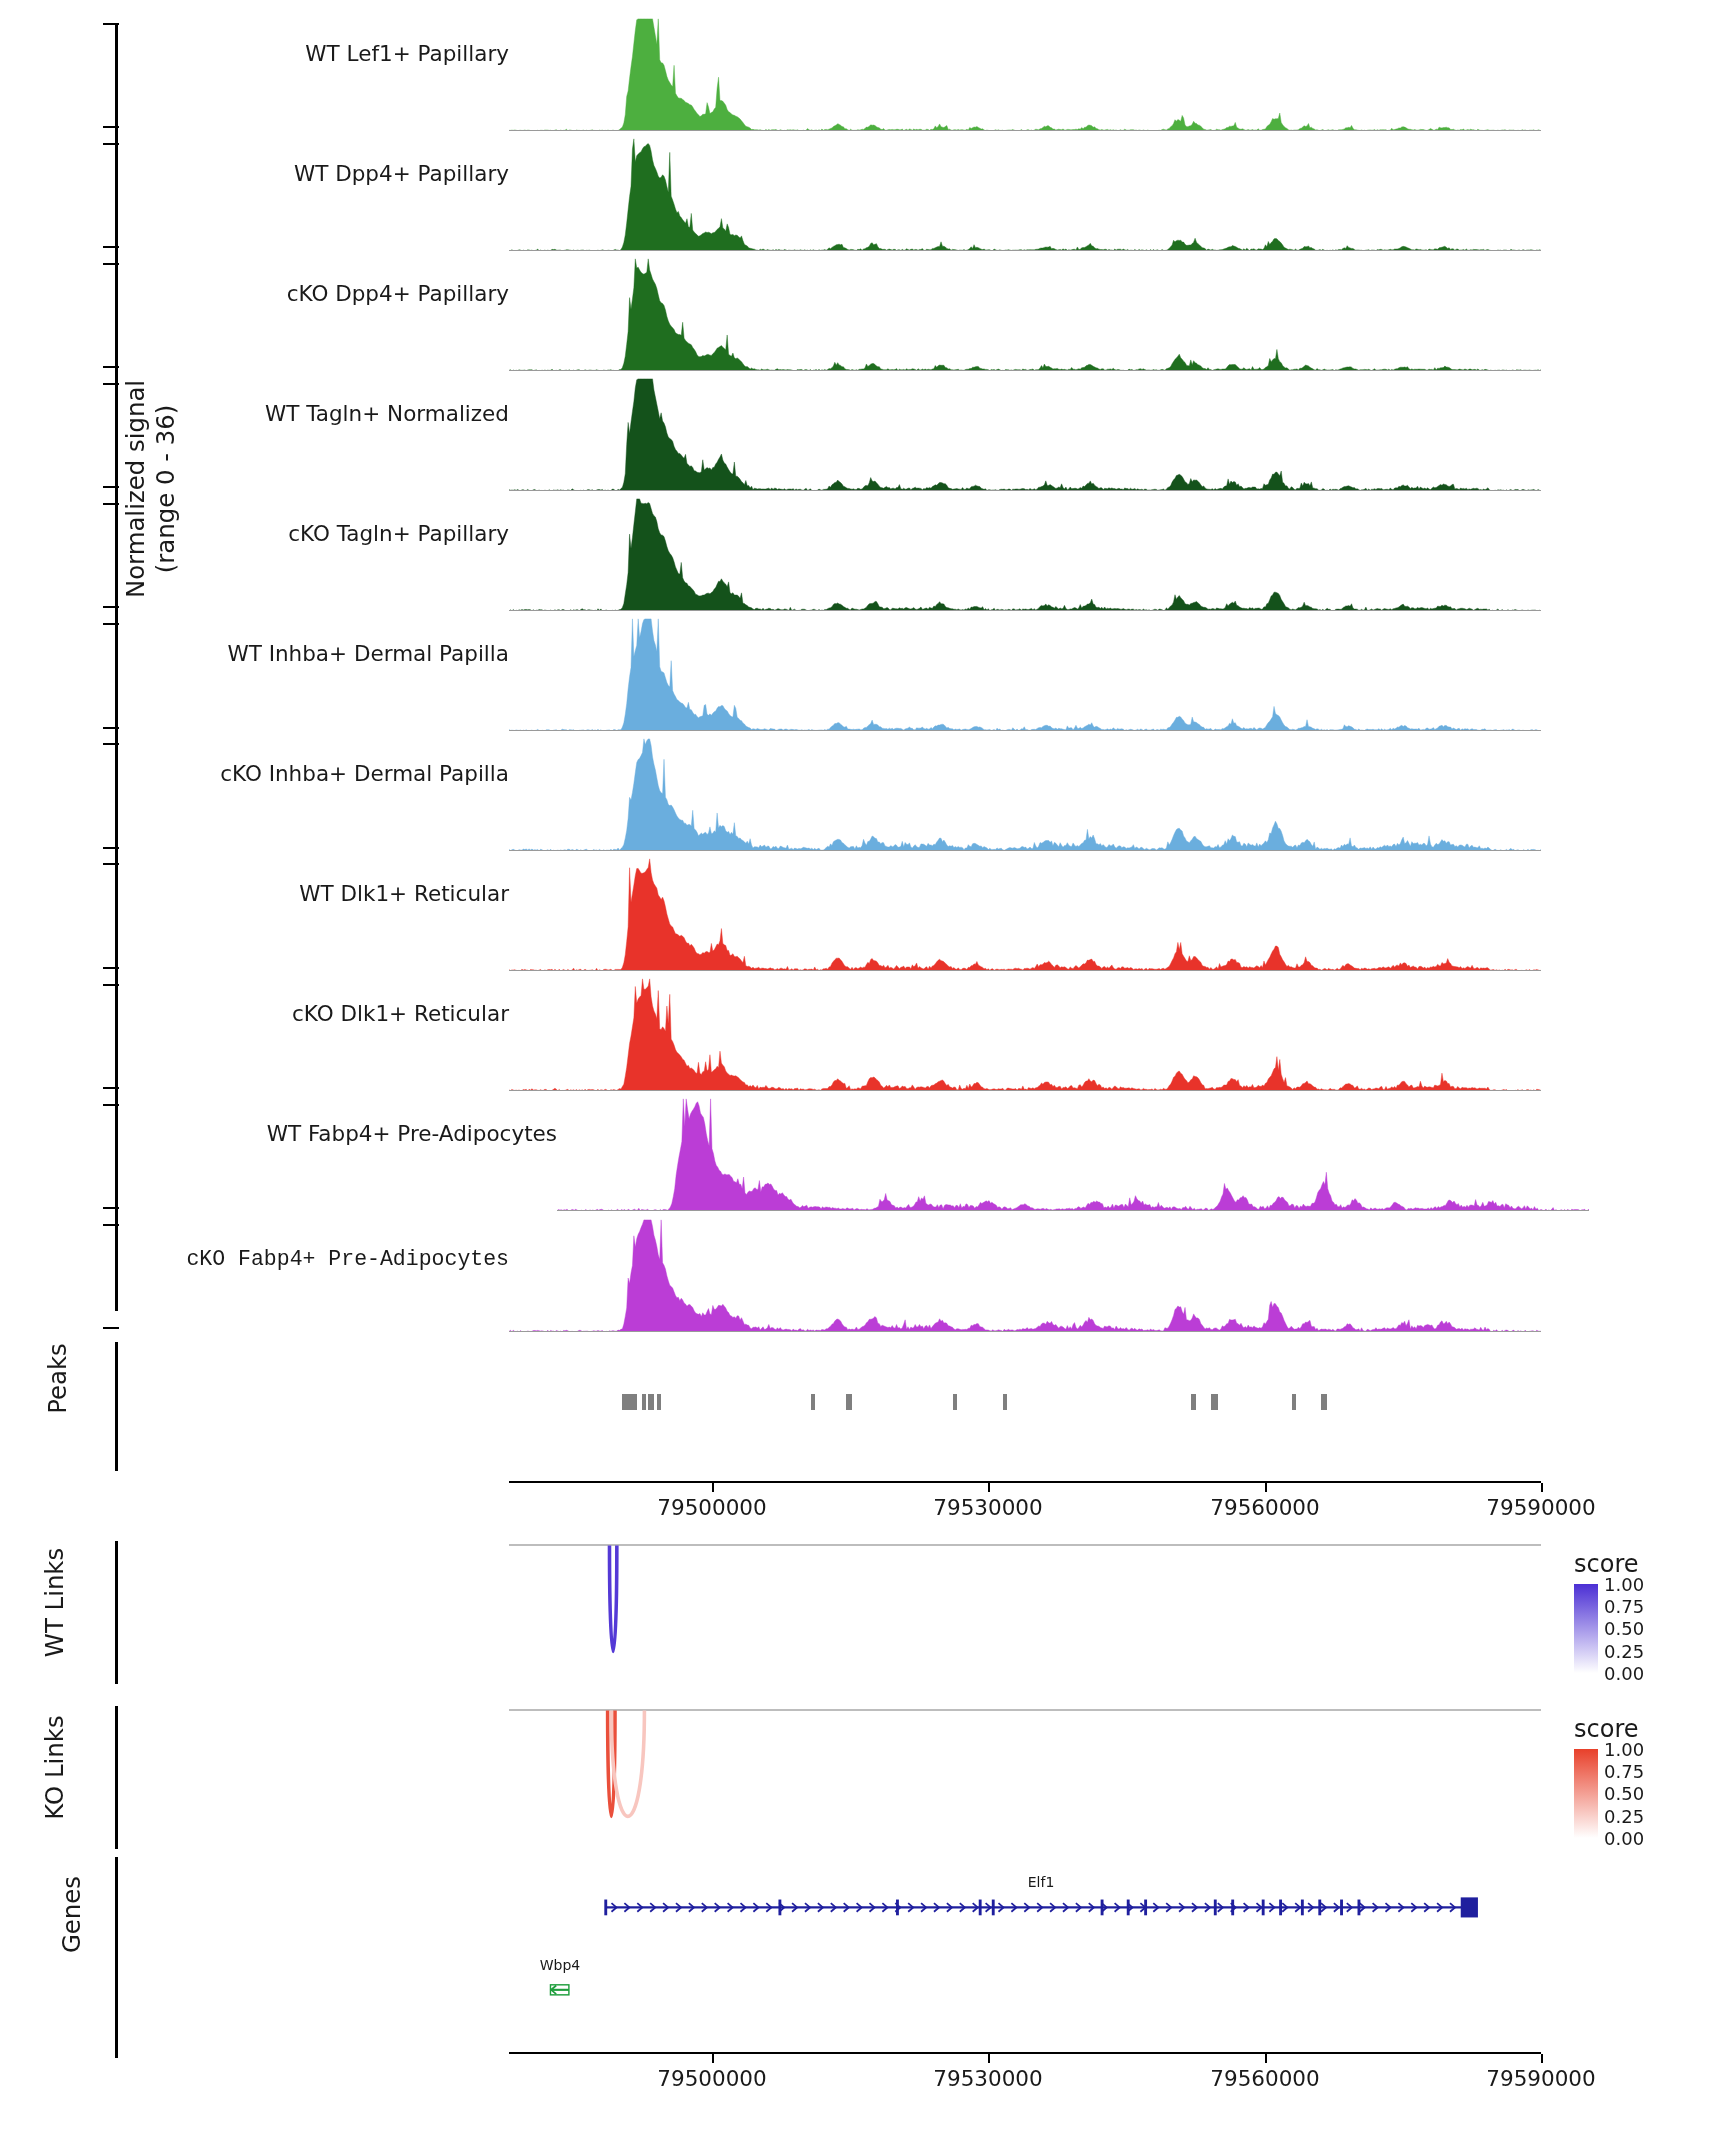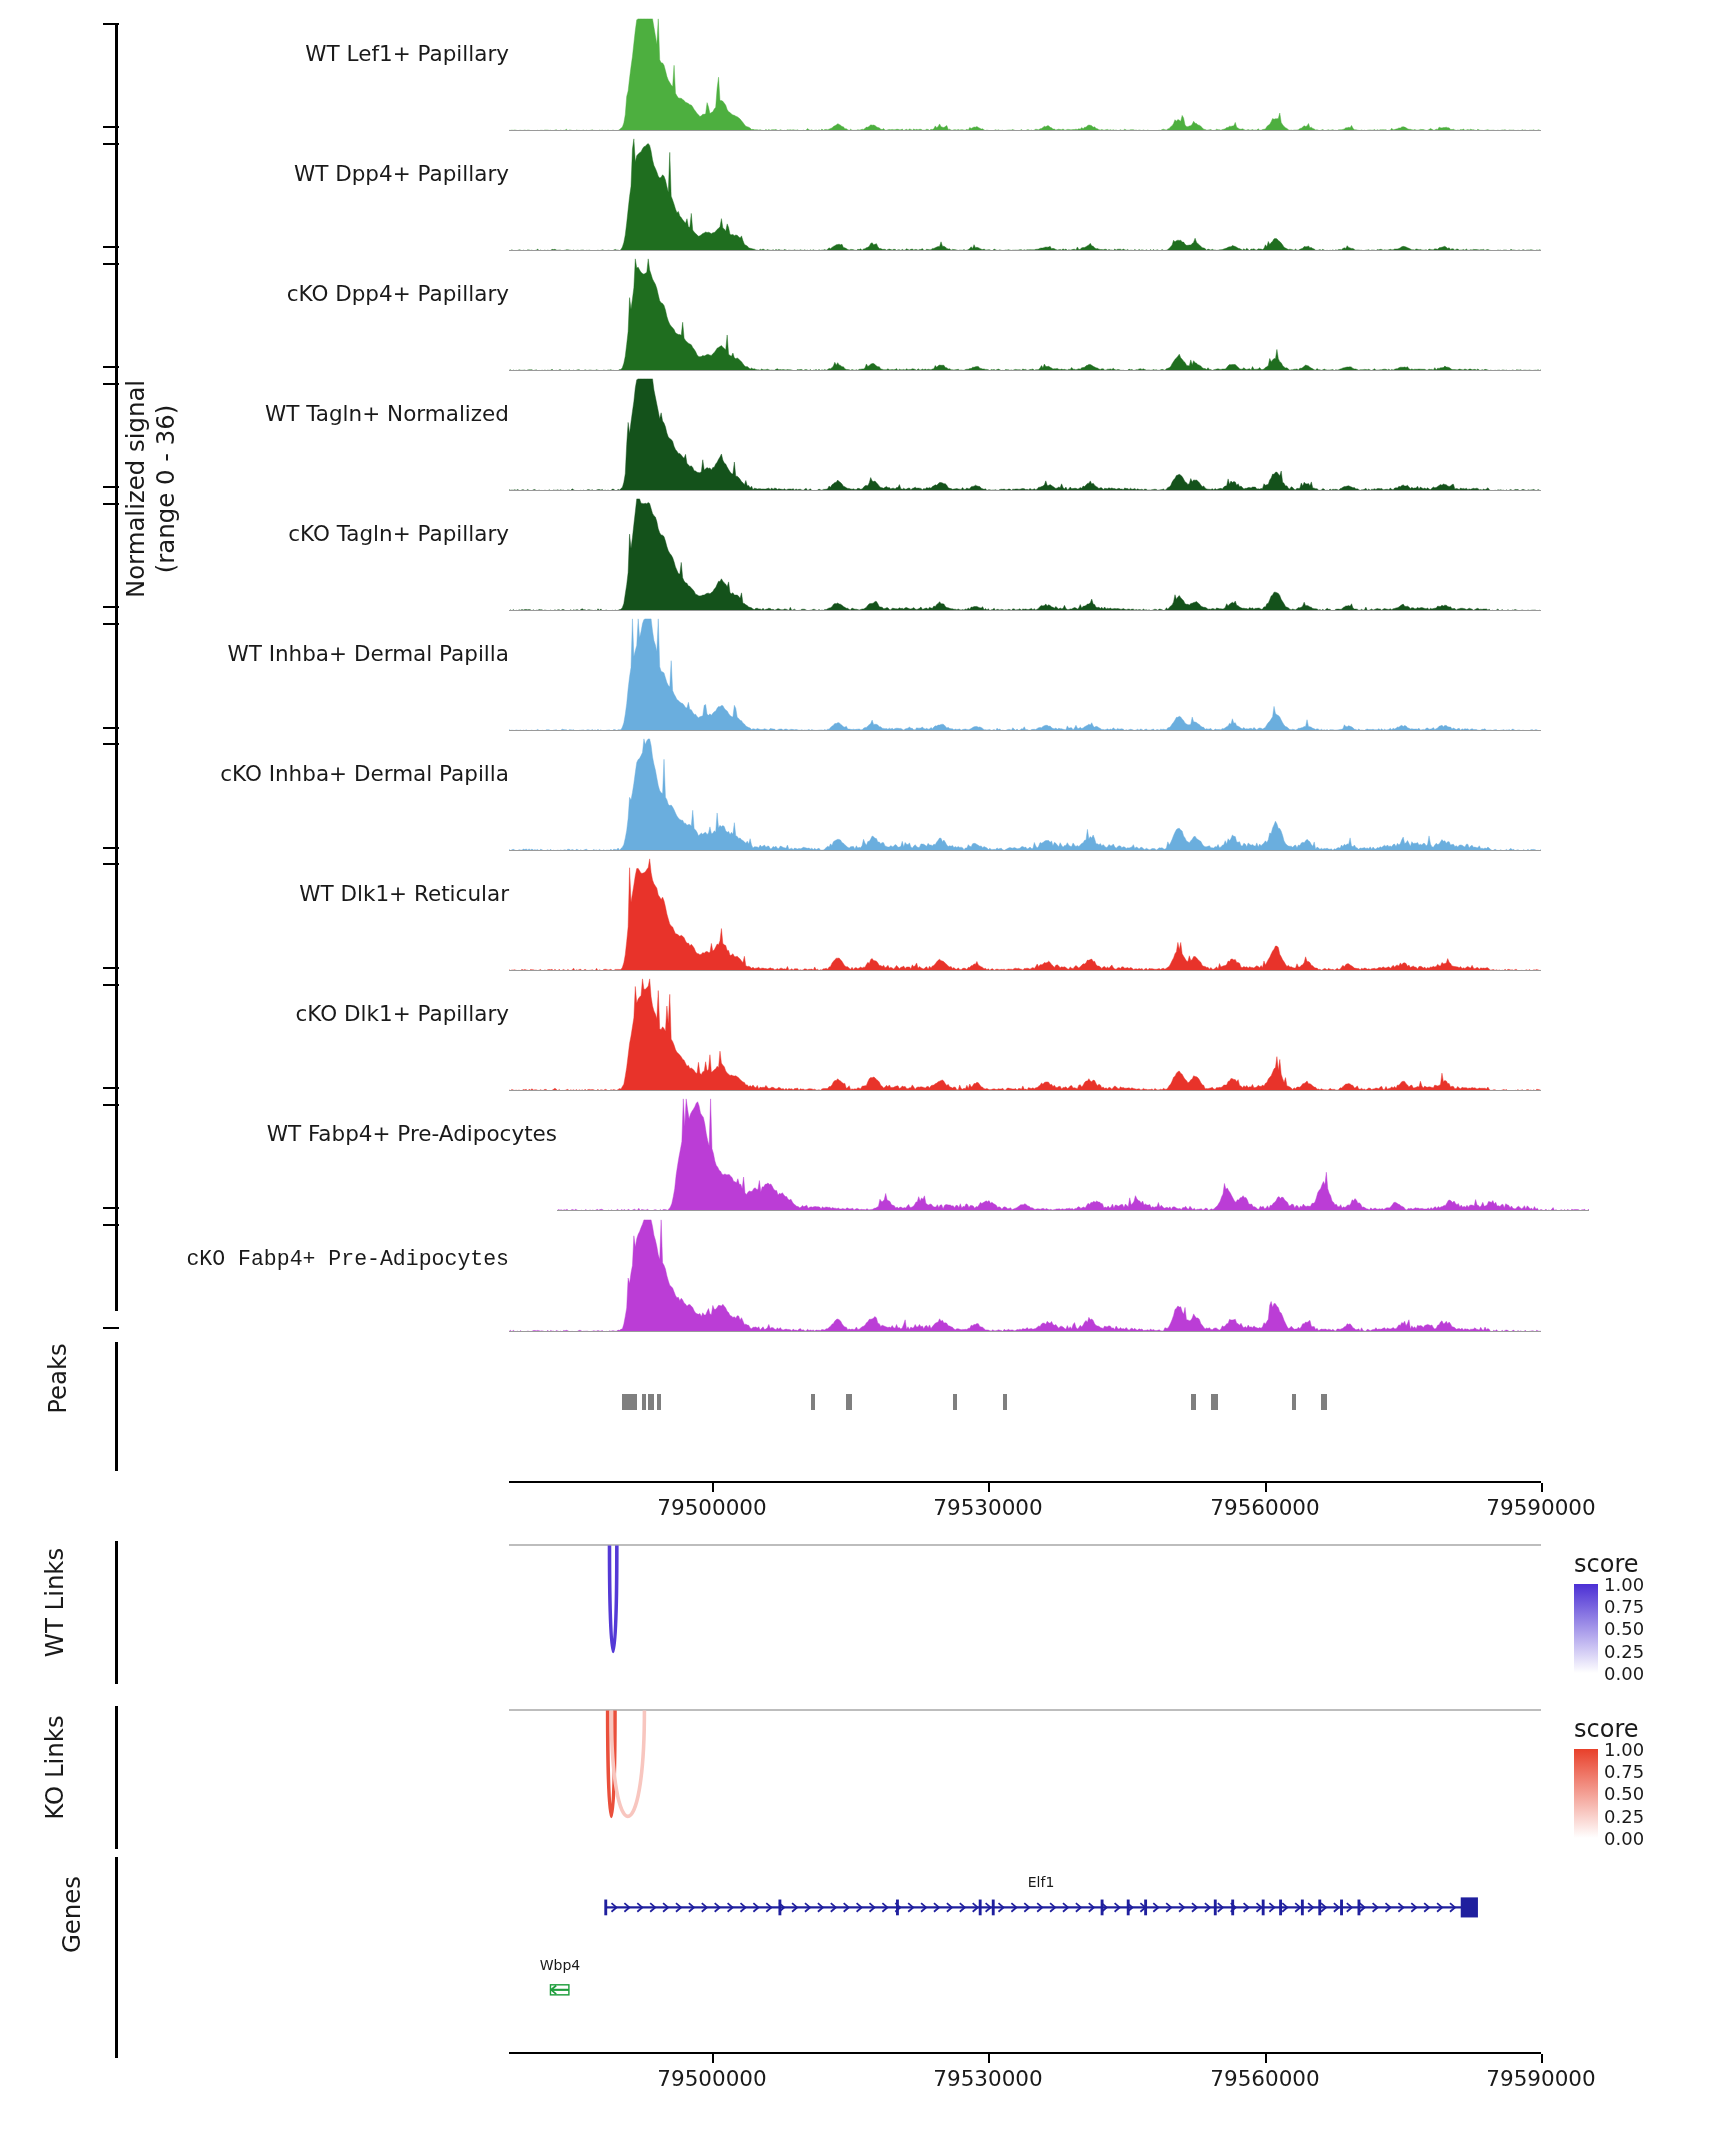--- a/index.html
+++ b/index.html
@@ -323,21 +323,21 @@
         <div class="track-row" style="top: 856px;">
           <div class="track-label" style="top: 26px;">WT Dlk1+ Reticular</div>
           <div class="track-plot">
             <svg class="track-svg" viewBox="0 0 1440 160" preserveAspectRatio="none">
               <path d="M0,160 L0.00,158.23 L2.00,159.35 L4.01,158.56 L6.01,158.53 L8.01,158.31 L10.01,159.07 L12.02,159.48 L14.02,159.11 L16.02,159.67 L18.03,157.72 L20.03,158.73 L22.03,157.89 L24.03,158.68 L26.04,158.83 L28.04,159.82 L30.04,158.02 L32.04,158.24 L34.05,158.42 L36.05,158.88 L38.05,158.89 L40.06,159.50 L42.06,158.76 L44.06,157.91 L46.06,159.79 L48.07,159.50 L50.07,158.55 L52.07,159.35 L54.08,158.09 L56.08,157.89 L58.08,158.21 L60.08,157.62 L62.09,159.73 L64.09,157.54 L66.09,159.43 L68.09,159.81 L70.10,157.50 L72.10,159.84 L74.10,158.93 L76.11,157.84 L78.11,158.93 L80.11,159.55 L82.11,157.79 L84.12,159.07 L86.12,159.64 L88.12,158.45 L90.13,156.05 L92.13,159.52 L94.13,158.22 L96.13,158.92 L98.14,157.82 L100.14,157.54 L102.14,159.96 L104.14,158.95 L106.15,157.53 L108.15,158.85 L110.15,159.29 L112.16,159.05 L114.16,158.80 L116.16,158.25 L118.16,159.25 L120.17,159.80 L122.17,156.26 L124.17,159.67 L126.18,158.28 L128.18,159.17 L130.18,159.53 L132.18,157.95 L134.19,157.52 L136.19,157.79 L138.19,158.60 L140.19,158.22 L142.20,157.61 L144.20,159.17 L146.20,159.15 L148.21,157.79 L150.21,157.80 L152.21,157.76 L154.21,157.89 L156.22,157.82 L158.22,154.90 L160.22,148.53 L162.23,137.29 L164.23,118.85 L166.23,98.37 L168.23,16.35 L170.24,64.19 L172.24,52.35 L174.24,40.21 L176.24,26.97 L178.25,17.54 L180.25,17.25 L182.25,20.60 L184.26,23.87 L186.26,24.10 L188.26,23.21 L190.26,21.99 L192.27,18.64 L194.27,15.84 L196.27,4.00 L198.28,22.82 L200.28,33.30 L202.28,38.77 L204.28,41.70 L206.29,44.76 L208.29,54.33 L210.29,57.12 L212.29,60.52 L214.30,57.23 L216.30,62.32 L218.30,70.61 L220.31,80.62 L222.31,87.76 L224.31,94.52 L226.31,97.38 L228.32,98.75 L230.32,103.72 L232.32,108.04 L234.33,108.61 L236.33,109.91 L238.33,111.75 L240.33,110.29 L242.34,111.64 L244.34,113.78 L246.34,118.19 L248.34,121.50 L250.35,121.10 L252.35,124.95 L254.35,122.90 L256.36,125.10 L258.36,128.13 L260.36,133.04 L262.36,135.80 L264.37,135.85 L266.37,137.30 L268.37,136.72 L270.38,134.37 L272.38,135.34 L274.38,133.28 L276.38,132.71 L278.39,134.14 L280.39,134.36 L282.39,121.66 L284.39,132.23 L286.40,130.47 L288.40,126.73 L290.40,122.54 L292.41,123.41 L294.41,117.95 L296.41,100.93 L298.41,121.86 L300.42,123.58 L302.42,124.45 L304.42,131.33 L306.43,131.44 L308.43,138.44 L310.43,137.82 L312.43,135.97 L314.44,139.85 L316.44,140.07 L318.44,139.48 L320.45,141.66 L322.45,143.17 L324.45,146.04 L326.45,148.21 L328.46,139.52 L330.46,152.57 L332.46,153.89 L334.46,153.40 L336.47,154.41 L338.47,156.08 L340.47,154.79 L342.48,156.54 L344.48,156.06 L346.48,155.78 L348.48,154.62 L350.49,156.88 L352.49,156.05 L354.49,155.94 L356.50,156.59 L358.50,156.60 L360.50,157.17 L362.50,156.47 L364.51,155.48 L366.51,156.63 L368.51,156.52 L370.51,158.09 L372.52,157.82 L374.52,156.57 L376.52,157.95 L378.53,156.26 L380.53,156.03 L382.53,157.36 L384.53,157.02 L386.54,157.54 L388.54,153.64 L390.54,158.46 L392.55,158.10 L394.55,156.77 L396.55,158.53 L398.55,156.86 L400.56,157.00 L402.56,156.96 L404.56,158.84 L406.56,158.33 L408.57,158.83 L410.57,158.38 L412.57,156.96 L414.58,157.22 L416.58,158.43 L418.58,157.56 L420.58,157.65 L422.59,157.36 L424.59,158.67 L426.59,154.38 L428.60,158.34 L430.60,157.58 L432.60,159.31 L434.60,158.11 L436.61,158.47 L438.61,156.97 L440.61,157.01 L442.61,156.14 L444.62,157.45 L446.62,154.57 L448.62,153.59 L450.63,149.08 L452.63,146.54 L454.63,144.28 L456.63,142.31 L458.64,142.09 L460.64,142.01 L462.64,144.45 L464.65,146.42 L466.65,149.95 L468.65,153.00 L470.65,154.05 L472.66,153.98 L474.66,156.06 L476.66,157.67 L478.66,154.78 L480.67,157.76 L482.67,155.48 L484.67,155.53 L486.68,156.90 L488.68,155.74 L490.68,154.47 L492.68,155.93 L494.69,154.67 L496.69,154.75 L498.69,151.00 L500.70,147.97 L502.70,149.48 L504.70,144.02 L506.70,142.55 L508.71,145.47 L510.71,145.62 L512.71,146.37 L514.71,148.89 L516.72,152.43 L518.72,152.47 L520.72,153.70 L522.73,151.86 L524.73,155.33 L526.73,154.52 L528.73,152.07 L530.74,156.02 L532.74,154.80 L534.74,155.72 L536.75,157.09 L538.75,155.15 L540.75,152.20 L542.75,154.43 L544.76,156.93 L546.76,154.87 L548.76,154.28 L550.76,153.18 L552.77,156.52 L554.77,154.31 L556.77,154.56 L558.78,154.27 L560.78,157.04 L562.78,151.43 L564.78,154.26 L566.79,152.26 L568.79,148.83 L570.79,156.09 L572.80,153.87 L574.80,155.45 L576.80,156.44 L578.80,157.28 L580.81,155.11 L582.81,154.02 L584.81,157.49 L586.82,153.28 L588.82,155.99 L590.82,152.92 L592.82,152.46 L594.83,149.75 L596.83,147.27 L598.83,145.14 L600.83,143.49 L602.84,145.61 L604.84,146.11 L606.84,147.16 L608.85,149.31 L610.85,150.83 L612.85,153.21 L614.85,154.39 L616.86,153.75 L618.86,156.40 L620.86,155.14 L622.87,157.36 L624.87,157.51 L626.87,155.60 L628.87,157.81 L630.88,158.14 L632.88,156.61 L634.88,155.92 L636.88,156.52 L638.89,157.85 L640.89,154.79 L642.89,155.16 L644.90,152.63 L646.90,152.20 L648.90,150.09 L650.90,150.47 L652.91,146.68 L654.91,151.65 L656.91,152.88 L658.92,154.12 L660.92,154.97 L662.92,156.86 L664.92,156.17 L666.93,158.33 L668.93,156.78 L670.93,159.07 L672.93,157.39 L674.94,156.79 L676.94,158.90 L678.94,157.81 L680.95,157.34 L682.95,157.80 L684.95,158.22 L686.95,157.72 L688.96,157.86 L690.96,157.44 L692.96,158.47 L694.97,157.78 L696.97,157.18 L698.97,157.55 L700.97,157.49 L702.98,157.97 L704.98,156.49 L706.98,156.06 L708.98,156.72 L710.99,156.11 L712.99,157.23 L714.99,157.59 L717.00,158.48 L719.00,156.40 L721.00,156.44 L723.00,156.12 L725.01,156.56 L727.01,157.54 L729.01,156.00 L731.02,155.15 L733.02,156.62 L735.02,153.89 L737.02,150.23 L739.03,153.97 L741.03,151.23 L743.03,151.17 L745.03,150.50 L747.04,148.24 L749.04,148.73 L751.04,148.16 L753.05,146.28 L755.05,148.14 L757.05,150.84 L759.05,152.72 L761.06,155.03 L763.06,151.97 L765.06,151.42 L767.07,153.02 L769.07,155.31 L771.07,154.25 L773.07,154.65 L775.08,154.15 L777.08,155.27 L779.08,156.95 L781.08,157.54 L783.09,154.30 L785.09,156.03 L787.09,156.77 L789.10,154.14 L791.10,152.27 L793.10,153.95 L795.10,155.79 L797.11,154.00 L799.11,152.10 L801.11,150.01 L803.12,150.43 L805.12,148.37 L807.12,144.85 L809.12,145.19 L811.13,144.04 L813.13,143.42 L815.13,146.64 L817.13,146.56 L819.14,151.01 L821.14,153.16 L823.14,153.07 L825.15,154.40 L827.15,156.41 L829.15,154.28 L831.15,153.64 L833.16,156.11 L835.16,154.41 L837.16,156.30 L839.17,153.87 L841.17,151.58 L843.17,155.09 L845.17,157.13 L847.18,157.51 L849.18,155.69 L851.18,155.25 L853.18,156.55 L855.19,154.08 L857.19,154.40 L859.19,156.09 L861.20,155.81 L863.20,155.26 L865.20,156.59 L867.20,155.30 L869.21,155.94 L871.21,157.87 L873.21,157.06 L875.22,156.96 L877.22,157.61 L879.22,156.54 L881.22,157.38 L883.23,156.54 L885.23,158.50 L887.23,157.23 L889.24,156.30 L891.24,158.64 L893.24,156.40 L895.24,156.86 L897.25,156.72 L899.25,157.08 L901.25,157.62 L903.25,157.57 L905.26,157.05 L907.26,156.63 L909.26,158.02 L911.27,156.67 L913.27,156.30 L915.27,157.69 L917.27,156.05 L919.28,154.82 L921.28,153.38 L923.28,149.57 L925.29,145.56 L927.29,141.79 L929.29,135.92 L931.29,133.10 L933.30,120.23 L935.30,130.16 L937.30,120.34 L939.30,136.17 L941.31,139.39 L943.31,142.73 L945.31,145.99 L947.32,146.76 L949.32,138.85 L951.32,145.37 L953.32,143.94 L955.33,139.97 L957.33,139.83 L959.33,141.70 L961.34,144.13 L963.34,146.14 L965.34,147.76 L967.34,152.19 L969.35,153.46 L971.35,153.60 L973.35,154.99 L975.35,154.88 L977.36,157.53 L979.36,155.15 L981.36,157.52 L983.37,157.63 L985.37,156.13 L987.37,154.21 L989.37,157.35 L991.38,149.63 L993.38,154.49 L995.38,153.55 L997.39,152.63 L999.39,152.43 L1001.39,151.07 L1003.39,146.18 L1005.40,146.94 L1007.40,143.40 L1009.40,143.33 L1011.40,144.56 L1013.41,143.90 L1015.41,148.02 L1017.41,148.31 L1019.42,149.20 L1021.42,154.78 L1023.42,155.18 L1025.42,153.77 L1027.43,154.87 L1029.43,153.94 L1031.43,155.87 L1033.44,153.99 L1035.44,154.98 L1037.44,155.26 L1039.44,155.79 L1041.45,154.00 L1043.45,152.71 L1045.45,153.69 L1047.45,155.43 L1049.46,152.39 L1051.46,155.07 L1053.46,146.06 L1055.47,151.54 L1057.47,147.90 L1059.47,143.93 L1061.47,140.82 L1063.48,136.23 L1065.48,132.27 L1067.48,129.62 L1069.49,125.25 L1071.49,125.34 L1073.49,127.37 L1075.49,136.58 L1077.50,140.17 L1079.50,144.34 L1081.50,147.18 L1083.50,150.74 L1085.51,153.79 L1087.51,152.01 L1089.51,154.53 L1091.52,153.99 L1093.52,155.21 L1095.52,155.82 L1097.52,155.71 L1099.53,149.92 L1101.53,154.32 L1103.53,154.45 L1105.54,152.06 L1107.54,151.25 L1109.54,148.04 L1111.54,140.28 L1113.55,146.69 L1115.55,146.85 L1117.55,148.29 L1119.55,152.03 L1121.56,152.85 L1123.56,155.21 L1125.56,155.94 L1127.57,155.98 L1129.57,157.77 L1131.57,157.60 L1133.57,158.82 L1135.58,158.06 L1137.58,156.47 L1139.58,156.86 L1141.59,158.72 L1143.59,156.33 L1145.59,157.45 L1147.59,158.08 L1149.60,157.70 L1151.60,158.70 L1153.60,157.91 L1155.61,156.18 L1157.61,158.00 L1159.61,157.50 L1161.61,154.73 L1163.62,152.15 L1165.62,154.22 L1167.62,151.13 L1169.62,149.84 L1171.63,149.88 L1173.63,151.63 L1175.63,152.70 L1177.64,154.12 L1179.64,155.95 L1181.64,156.28 L1183.64,156.66 L1185.65,156.58 L1187.65,158.20 L1189.65,156.13 L1191.66,157.25 L1193.66,155.99 L1195.66,156.27 L1197.66,157.60 L1199.67,156.85 L1201.67,157.86 L1203.67,156.85 L1205.67,156.69 L1207.68,156.30 L1209.68,157.13 L1211.68,156.65 L1213.69,155.22 L1215.69,155.24 L1217.69,155.78 L1219.69,154.24 L1221.70,155.41 L1223.70,155.76 L1225.70,154.91 L1227.71,154.12 L1229.71,156.06 L1231.71,154.43 L1233.71,152.03 L1235.72,154.71 L1237.72,152.24 L1239.72,151.83 L1241.72,153.18 L1243.73,148.76 L1245.73,151.26 L1247.73,148.87 L1249.74,148.60 L1251.74,149.73 L1253.74,153.31 L1255.74,151.82 L1257.75,155.22 L1259.75,153.99 L1261.75,153.03 L1263.76,154.60 L1265.76,154.74 L1267.76,157.31 L1269.76,153.88 L1271.77,153.52 L1273.77,154.19 L1275.77,155.94 L1277.77,154.60 L1279.78,156.76 L1281.78,155.08 L1283.78,156.11 L1285.79,154.34 L1287.79,154.74 L1289.79,153.55 L1291.79,154.38 L1293.80,153.58 L1295.80,150.69 L1297.80,152.54 L1299.81,153.06 L1301.81,148.17 L1303.81,149.84 L1305.81,149.69 L1307.82,148.80 L1309.82,142.75 L1311.82,147.69 L1313.82,149.70 L1315.83,152.89 L1317.83,153.49 L1319.83,153.82 L1321.84,154.10 L1323.84,154.36 L1325.84,155.46 L1327.84,153.83 L1329.85,156.55 L1331.85,155.49 L1333.85,156.43 L1335.86,154.90 L1337.86,153.68 L1339.86,155.00 L1341.86,155.86 L1343.87,152.09 L1345.87,156.01 L1347.87,156.93 L1349.87,155.52 L1351.88,155.25 L1353.88,157.72 L1355.88,155.51 L1357.89,156.20 L1359.89,155.88 L1361.89,156.33 L1363.89,155.63 L1365.90,155.41 L1367.90,157.55 L1369.90,158.85 L1371.91,158.09 L1373.91,158.05 L1375.91,159.15 L1377.91,158.19 L1379.92,159.26 L1381.92,158.44 L1383.92,159.43 L1385.92,158.87 L1387.93,159.21 L1389.93,157.51 L1391.93,159.25 L1393.94,157.61 L1395.94,158.01 L1397.94,158.62 L1399.94,158.37 L1401.95,159.15 L1403.95,157.84 L1405.95,157.74 L1407.96,159.87 L1409.96,159.94 L1411.96,159.13 L1413.96,159.19 L1415.97,159.88 L1417.97,158.81 L1419.97,158.34 L1421.97,159.54 L1423.98,157.94 L1425.98,159.65 L1427.98,159.24 L1429.99,158.38 L1431.99,158.53 L1433.99,157.95 L1435.99,158.45 L1438.00,159.21 L1440.00,159.14 L1440,160 Z" fill="#e8332a" stroke="#e8332a" stroke-width="0.6"></path>
             </svg>
             <div class="track-baseline"></div>
           </div>
         </div>
         <div class="track-row" style="top: 976px;">
-          <div class="track-label" style="top: 26px;">cKO Dlk1+ Papillary</div>
+          <div class="track-label" style="top: 26px;">cKO Dlk1+ Reticular</div>
           <div class="track-plot">
             <svg class="track-svg" viewBox="0 0 1440 160" preserveAspectRatio="none">
               <path d="M0,160 L0.00,158.58 L2.00,159.45 L4.01,157.91 L6.01,158.65 L8.01,159.19 L10.01,158.78 L12.02,159.19 L14.02,158.63 L16.02,159.54 L18.03,159.47 L20.03,158.04 L22.03,158.24 L24.03,157.69 L26.04,159.99 L28.04,157.66 L30.04,158.76 L32.04,156.83 L34.05,158.61 L36.05,158.40 L38.05,158.18 L40.06,159.07 L42.06,159.29 L44.06,158.09 L46.06,159.20 L48.07,158.87 L50.07,157.66 L52.07,157.84 L54.08,159.98 L56.08,159.09 L58.08,159.87 L60.08,159.00 L62.09,157.70 L64.09,156.15 L66.09,157.65 L68.09,159.67 L70.10,157.81 L72.10,159.61 L74.10,159.20 L76.11,159.25 L78.11,159.16 L80.11,158.33 L82.11,157.55 L84.12,159.78 L86.12,158.35 L88.12,159.05 L90.13,158.33 L92.13,159.42 L94.13,157.98 L96.13,159.60 L98.14,158.24 L100.14,159.18 L102.14,158.25 L104.14,159.62 L106.15,157.52 L108.15,159.49 L110.15,157.97 L112.16,157.75 L114.16,158.24 L116.16,157.97 L118.16,158.31 L120.17,159.23 L122.17,159.44 L124.17,157.65 L126.18,159.68 L128.18,158.24 L130.18,158.45 L132.18,159.07 L134.19,157.57 L136.19,158.25 L138.19,159.74 L140.19,159.31 L142.20,158.24 L144.20,158.72 L146.20,158.05 L148.21,158.60 L150.21,159.16 L152.21,157.81 L154.21,156.57 L156.22,157.33 L158.22,153.73 L160.22,150.54 L162.23,139.43 L164.23,127.03 L166.23,110.55 L168.23,93.74 L170.24,83.54 L172.24,70.75 L174.24,58.14 L176.24,14.60 L178.25,37.60 L180.25,31.95 L182.25,29.11 L184.26,27.11 L186.26,4.00 L188.26,18.40 L190.26,18.58 L192.27,16.41 L194.27,14.08 L196.27,4.00 L198.28,28.90 L200.28,41.49 L202.28,48.64 L204.28,52.92 L206.29,59.38 L208.29,20.28 L210.29,73.63 L212.29,74.35 L214.30,70.69 L216.30,73.00 L218.30,77.00 L220.31,41.80 L222.31,66.20 L224.31,25.53 L226.31,87.91 L228.32,90.96 L230.32,96.10 L232.32,102.33 L234.33,106.12 L236.33,107.76 L238.33,110.06 L240.33,112.39 L242.34,115.87 L244.34,117.17 L246.34,121.54 L248.34,125.52 L250.35,124.29 L252.35,128.75 L254.35,127.95 L256.36,129.40 L258.36,131.52 L260.36,134.65 L262.36,135.53 L264.37,120.13 L266.37,135.40 L268.37,136.88 L270.38,133.11 L272.38,132.52 L274.38,119.34 L276.38,131.86 L278.39,129.58 L280.39,109.57 L282.39,134.01 L284.39,132.42 L286.40,130.36 L288.40,129.07 L290.40,125.50 L292.41,127.44 L294.41,104.55 L296.41,121.17 L298.41,124.26 L300.42,126.10 L302.42,132.07 L304.42,135.02 L306.43,136.54 L308.43,138.38 L310.43,137.85 L312.43,138.88 L314.44,139.28 L316.44,138.88 L318.44,140.20 L320.45,141.51 L322.45,143.99 L324.45,145.60 L326.45,147.35 L328.46,148.01 L330.46,151.77 L332.46,151.43 L334.46,154.13 L336.47,152.44 L338.47,154.25 L340.47,151.55 L342.48,154.47 L344.48,155.47 L346.48,152.19 L348.48,157.35 L350.49,154.58 L352.49,155.23 L354.49,154.66 L356.50,155.28 L358.50,152.18 L360.50,154.67 L362.50,156.58 L364.51,156.21 L366.51,154.86 L368.51,154.92 L370.51,156.06 L372.52,157.12 L374.52,156.39 L376.52,154.83 L378.53,155.80 L380.53,157.24 L382.53,156.49 L384.53,158.35 L386.54,156.31 L388.54,158.35 L390.54,156.60 L392.55,157.15 L394.55,156.82 L396.55,158.26 L398.55,156.65 L400.56,156.51 L402.56,155.83 L404.56,159.13 L406.56,156.76 L408.57,157.63 L410.57,157.25 L412.57,158.38 L414.58,158.17 L416.58,157.56 L418.58,156.74 L420.58,157.01 L422.59,157.06 L424.59,157.89 L426.59,157.41 L428.60,158.73 L430.60,158.67 L432.60,158.36 L434.60,158.93 L436.61,157.13 L438.61,156.43 L440.61,156.48 L442.61,156.62 L444.62,156.59 L446.62,153.91 L448.62,153.64 L450.63,151.76 L452.63,147.49 L454.63,145.43 L456.63,145.36 L458.64,142.92 L460.64,145.06 L462.64,146.14 L464.65,148.08 L466.65,149.40 L468.65,149.41 L470.65,156.33 L472.66,155.12 L474.66,152.68 L476.66,157.84 L478.66,157.05 L480.67,157.44 L482.67,156.89 L484.67,157.47 L486.68,155.32 L488.68,156.06 L490.68,157.03 L492.68,153.24 L494.69,153.02 L496.69,152.81 L498.69,152.20 L500.70,146.96 L502.70,142.96 L504.70,141.33 L506.70,141.41 L508.71,140.67 L510.71,141.63 L512.71,143.83 L514.71,145.42 L516.72,147.59 L518.72,151.88 L520.72,153.55 L522.73,155.97 L524.73,154.45 L526.73,152.04 L528.73,154.06 L530.74,151.57 L532.74,155.14 L534.74,154.97 L536.75,154.94 L538.75,153.68 L540.75,153.15 L542.75,152.74 L544.76,156.50 L546.76,155.56 L548.76,153.12 L550.76,154.07 L552.77,153.60 L554.77,156.55 L556.77,156.71 L558.78,155.50 L560.78,155.48 L562.78,151.49 L564.78,154.43 L566.79,157.65 L568.79,155.17 L570.79,154.30 L572.80,154.65 L574.80,154.07 L576.80,154.51 L578.80,155.03 L580.81,155.86 L582.81,154.10 L584.81,153.37 L586.82,155.99 L588.82,152.72 L590.82,152.02 L592.82,151.62 L594.83,149.76 L596.83,149.02 L598.83,147.08 L600.83,146.34 L602.84,145.30 L604.84,144.76 L606.84,146.38 L608.85,149.86 L610.85,152.52 L612.85,150.73 L614.85,154.00 L616.86,154.80 L618.86,155.95 L620.86,154.33 L622.87,154.67 L624.87,158.16 L626.87,158.27 L628.87,151.61 L630.88,156.50 L632.88,157.44 L634.88,156.27 L636.88,156.91 L638.89,152.15 L640.89,156.39 L642.89,150.28 L644.90,154.55 L646.90,152.95 L648.90,149.62 L650.90,149.70 L652.91,147.85 L654.91,148.62 L656.91,151.38 L658.92,154.19 L660.92,154.70 L662.92,156.77 L664.92,157.07 L666.93,156.41 L668.93,157.71 L670.93,158.11 L672.93,157.94 L674.94,157.30 L676.94,157.00 L678.94,157.69 L680.95,158.01 L682.95,156.78 L684.95,157.32 L686.95,157.09 L688.96,156.27 L690.96,158.47 L692.96,158.54 L694.97,156.18 L696.97,155.97 L698.97,156.50 L700.97,156.91 L702.98,157.32 L704.98,157.21 L706.98,156.67 L708.98,158.78 L710.99,156.58 L712.99,156.57 L714.99,157.42 L717.00,152.94 L719.00,157.68 L721.00,157.39 L723.00,158.19 L725.01,155.23 L727.01,156.04 L729.01,156.68 L731.02,155.51 L733.02,156.83 L735.02,155.47 L737.02,155.15 L739.03,153.25 L741.03,152.13 L743.03,148.77 L745.03,150.45 L747.04,148.12 L749.04,147.43 L751.04,147.34 L753.05,147.74 L755.05,151.47 L757.05,150.69 L759.05,153.57 L761.06,152.17 L763.06,155.13 L765.06,155.00 L767.07,153.78 L769.07,153.39 L771.07,157.10 L773.07,155.00 L775.08,155.01 L777.08,154.18 L779.08,156.51 L781.08,155.42 L783.09,152.92 L785.09,152.44 L787.09,155.80 L789.10,155.33 L791.10,156.03 L793.10,156.79 L795.10,151.94 L797.11,151.15 L799.11,154.60 L801.11,151.85 L803.12,148.04 L805.12,146.19 L807.12,146.06 L809.12,142.83 L811.13,146.26 L813.13,146.97 L815.13,144.81 L817.13,145.46 L819.14,149.49 L821.14,152.58 L823.14,150.52 L825.15,151.49 L827.15,155.65 L829.15,154.36 L831.15,156.57 L833.16,155.64 L835.16,157.12 L837.16,154.87 L839.17,155.42 L841.17,157.44 L843.17,155.01 L845.17,152.93 L847.18,154.08 L849.18,156.10 L851.18,157.10 L853.18,154.15 L855.19,155.56 L857.19,155.09 L859.19,156.09 L861.20,156.19 L863.20,155.93 L865.20,155.50 L867.20,156.72 L869.21,155.51 L871.21,156.41 L873.21,156.88 L875.22,157.46 L877.22,157.21 L879.22,156.78 L881.22,158.22 L883.23,158.15 L885.23,156.38 L887.23,157.58 L889.24,157.71 L891.24,158.16 L893.24,157.93 L895.24,157.91 L897.25,157.09 L899.25,158.91 L901.25,156.41 L903.25,158.02 L905.26,158.52 L907.26,158.25 L909.26,157.48 L911.27,158.34 L913.27,156.13 L915.27,157.52 L917.27,157.47 L919.28,155.83 L921.28,152.47 L923.28,150.43 L925.29,146.17 L927.29,140.82 L929.29,139.32 L931.29,135.20 L933.30,133.05 L935.30,132.23 L937.30,135.42 L939.30,136.69 L941.31,140.66 L943.31,143.61 L945.31,145.48 L947.32,148.58 L949.32,147.45 L951.32,144.44 L953.32,143.35 L955.33,138.81 L957.33,139.86 L959.33,140.16 L961.34,141.66 L963.34,144.52 L965.34,148.24 L967.34,151.17 L969.35,152.06 L971.35,156.78 L973.35,156.65 L975.35,156.73 L977.36,156.17 L979.36,155.66 L981.36,154.87 L983.37,157.12 L985.37,157.63 L987.37,155.13 L989.37,155.50 L991.38,154.94 L993.38,155.09 L995.38,154.07 L997.39,151.53 L999.39,151.81 L1001.39,151.55 L1003.39,146.63 L1005.40,146.06 L1007.40,142.57 L1009.40,142.82 L1011.40,143.91 L1013.41,144.17 L1015.41,147.09 L1017.41,144.18 L1019.42,152.43 L1021.42,153.07 L1023.42,155.63 L1025.42,152.55 L1027.43,154.54 L1029.43,152.20 L1031.43,155.18 L1033.44,154.05 L1035.44,154.42 L1037.44,150.80 L1039.44,155.41 L1041.45,155.21 L1043.45,154.44 L1045.45,152.04 L1047.45,153.42 L1049.46,153.78 L1051.46,151.71 L1053.46,153.11 L1055.47,149.28 L1057.47,148.34 L1059.47,143.30 L1061.47,140.96 L1063.48,138.66 L1065.48,133.83 L1067.48,129.17 L1069.49,127.38 L1071.49,112.21 L1073.49,131.12 L1075.49,116.11 L1077.50,136.63 L1079.50,142.82 L1081.50,148.18 L1083.50,141.39 L1085.51,152.88 L1087.51,153.38 L1089.51,154.54 L1091.52,155.66 L1093.52,157.91 L1095.52,155.48 L1097.52,157.03 L1099.53,154.45 L1101.53,154.58 L1103.53,154.80 L1105.54,152.79 L1107.54,149.81 L1109.54,149.43 L1111.54,148.17 L1113.55,146.02 L1115.55,149.90 L1117.55,149.88 L1119.55,151.08 L1121.56,153.21 L1123.56,154.56 L1125.56,154.79 L1127.57,157.52 L1129.57,157.11 L1131.57,158.30 L1133.57,156.71 L1135.58,157.96 L1137.58,158.27 L1139.58,158.10 L1141.59,158.73 L1143.59,158.43 L1145.59,156.30 L1147.59,157.71 L1149.60,157.77 L1151.60,157.62 L1153.60,158.49 L1155.61,158.78 L1157.61,158.30 L1159.61,155.61 L1161.61,155.98 L1163.62,154.00 L1165.62,151.90 L1167.62,150.37 L1169.62,150.22 L1171.63,149.45 L1173.63,150.17 L1175.63,151.78 L1177.64,152.23 L1179.64,155.93 L1181.64,155.08 L1183.64,152.84 L1185.65,157.19 L1187.65,157.60 L1189.65,156.26 L1191.66,157.90 L1193.66,157.31 L1195.66,158.48 L1197.66,157.38 L1199.67,155.78 L1201.67,156.22 L1203.67,157.94 L1205.67,157.15 L1207.68,156.84 L1209.68,155.81 L1211.68,156.27 L1213.69,157.02 L1215.69,154.42 L1217.69,153.54 L1219.69,157.98 L1221.70,157.77 L1223.70,153.61 L1225.70,157.58 L1227.71,156.52 L1229.71,156.14 L1231.71,154.09 L1233.71,155.73 L1235.72,153.60 L1237.72,156.09 L1239.72,151.69 L1241.72,151.87 L1243.73,149.63 L1245.73,146.98 L1247.73,146.48 L1249.74,146.67 L1251.74,149.90 L1253.74,151.48 L1255.74,154.44 L1257.75,152.38 L1259.75,151.74 L1261.75,155.70 L1263.76,155.53 L1265.76,154.81 L1267.76,153.84 L1269.76,154.31 L1271.77,146.36 L1273.77,152.94 L1275.77,155.97 L1277.77,153.13 L1279.78,154.47 L1281.78,154.89 L1283.78,154.12 L1285.79,154.31 L1287.79,155.10 L1289.79,155.49 L1291.79,151.67 L1293.80,152.50 L1295.80,152.97 L1297.80,152.23 L1299.81,150.52 L1301.81,135.15 L1303.81,146.99 L1305.81,145.25 L1307.82,146.08 L1309.82,149.73 L1311.82,149.53 L1313.82,154.37 L1315.83,153.35 L1317.83,153.77 L1319.83,156.89 L1321.84,156.54 L1323.84,153.60 L1325.84,155.89 L1327.84,156.94 L1329.85,154.89 L1331.85,155.40 L1333.85,155.53 L1335.86,155.42 L1337.86,156.39 L1339.86,155.98 L1341.86,156.13 L1343.87,155.02 L1345.87,155.74 L1347.87,155.55 L1349.87,156.71 L1351.88,157.01 L1353.88,155.72 L1355.88,156.31 L1357.89,156.19 L1359.89,156.27 L1361.89,156.01 L1363.89,157.06 L1365.90,154.50 L1367.90,158.05 L1369.90,159.17 L1371.91,159.03 L1373.91,158.32 L1375.91,158.23 L1377.91,159.42 L1379.92,159.84 L1381.92,159.25 L1383.92,159.47 L1385.92,158.58 L1387.93,157.99 L1389.93,158.59 L1391.93,158.00 L1393.94,159.96 L1395.94,159.99 L1397.94,159.97 L1399.94,159.55 L1401.95,159.71 L1403.95,159.06 L1405.95,159.53 L1407.96,157.81 L1409.96,159.85 L1411.96,158.82 L1413.96,158.19 L1415.97,159.58 L1417.97,159.81 L1419.97,158.20 L1421.97,158.04 L1423.98,159.05 L1425.98,158.53 L1427.98,159.86 L1429.99,158.16 L1431.99,159.85 L1433.99,157.55 L1435.99,157.95 L1438.00,158.42 L1440.00,159.18 L1440,160 Z" fill="#e8332a" stroke="#e8332a" stroke-width="0.6"></path>
             </svg>
             <div class="track-baseline"></div>
           </div>
         </div>
         <div class="track-row" style="top: 1096px; margin-left: 48px;">
           <div class="track-label" style="top: 26px;">WT Fabp4+ Pre-Adipocytes</div>
           <div class="track-plot">

